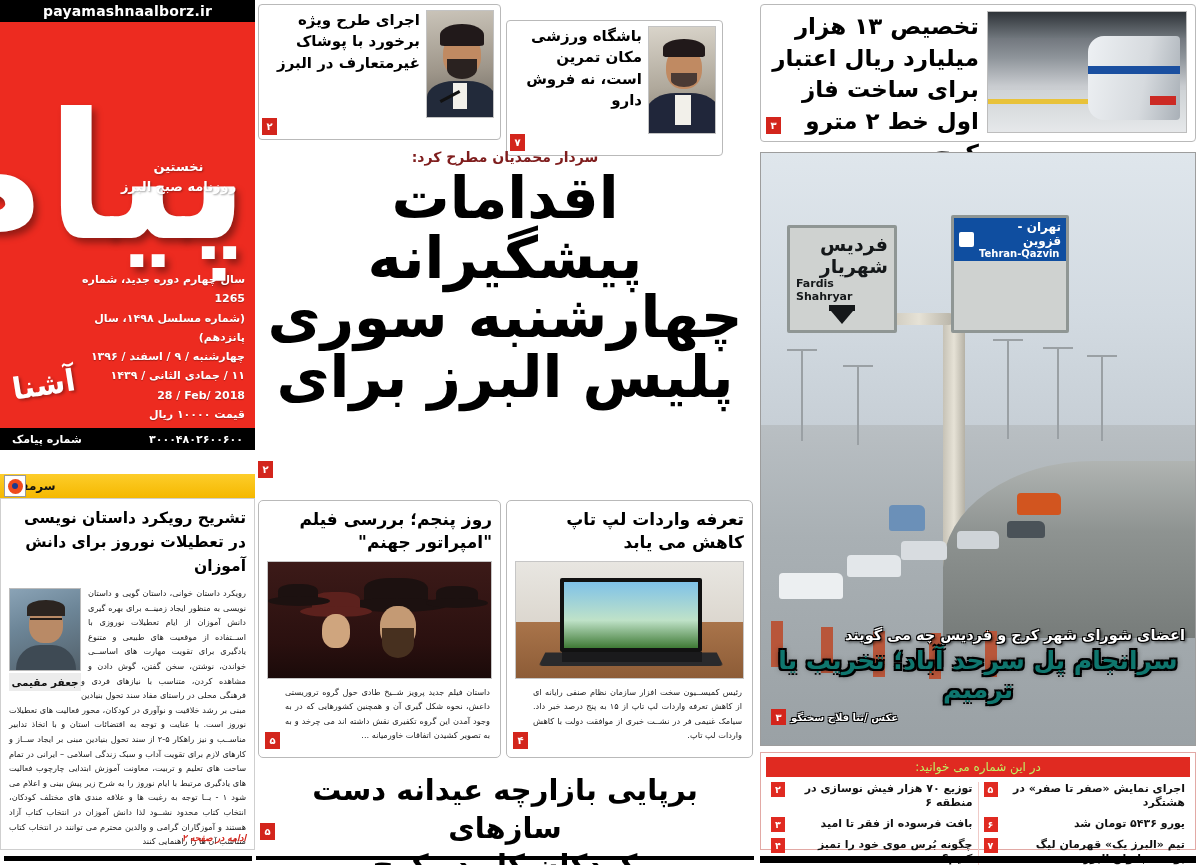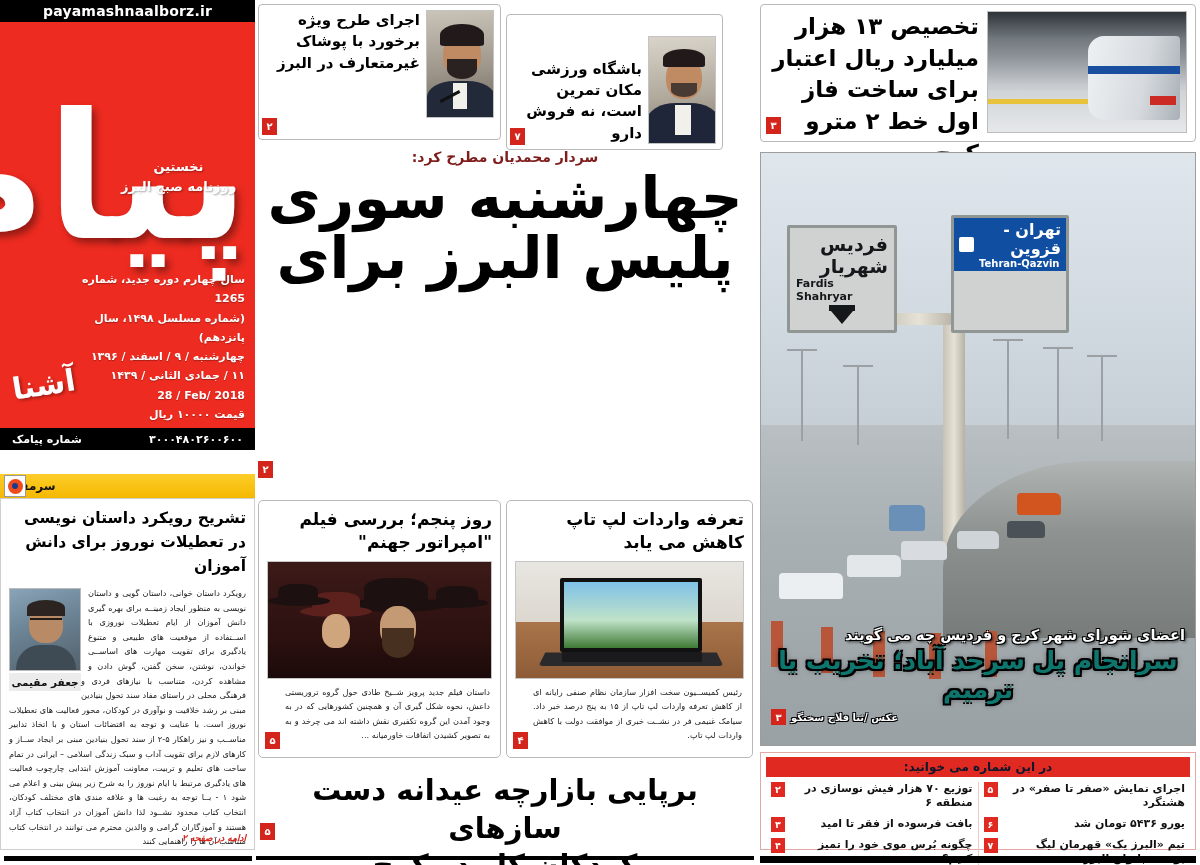--- a/index.html
+++ b/index.html
@@ -366,21 +366,21 @@
     border-right: 11px solid transparent;
     border-top: 13px solid #15181a;
     margin: 0 auto;
   }
   .sign .arrow-stem { width: 26px; height: 6px; background:#15181a; margin: 0 auto; }
   .blue-band {
     background: #0f4ea0; color: #fff;
     padding: 2px 5px;
     display: flex; flex-direction: row-reverse; align-items: center; gap: 5px;
   }
-  .blue-band .bb-fa { font-size: 16px; font-weight: bold; }
+  .blue-band .bb-fa { font-size: 12px; font-weight: bold; }
   .blue-band .bb-en { font-size: 10px; font-weight: bold; direction: ltr; }
   .blue-band .bb-ic { width: 15px; height: 15px; background:#fff; border-radius:2px; }
   .pole { position:absolute; background: linear-gradient(90deg,#c6c2b6,#e6e2d6,#b5b1a5); }
   .overpass {
     position: absolute; right: 0; bottom: 18%;
     width: 58%; height: 30%;
     background: linear-gradient(180deg,#b0b4b2 0%, #8e9391 40%, #777c7a 100%);
     border-radius: 60% 0 0 0;
   }
   .car { position:absolute; border-radius: 4px 6px 3px 3px; }
@@ -418,22 +418,22 @@
   
   .index-box {
     position: absolute; left: 760px; top: 752px;
     width: 436px; height: 98px;
     border: 1px solid #e2a9a5;
     background: #fff;
     padding: 4px 5px 5px 5px;
   }
   .index-head {
     background: #e02a21;
-    color: #0f172a;
-    font-size: 12px; font-weight: bold;
+    color: #bef264;
+    font-size: 12px; font-weight: normal;
     text-align: center;
     padding: 3px 16px;
     letter-spacing: .2px;
   }
   .index-cols {
     display: flex; flex-direction: row-reverse;
     margin-top: 5px;
   }
   .index-col { flex: 1; padding: 0 5px; }
   .index-col.left-col { border-left: 1px solid #f0cac7; }
@@ -533,36 +533,37 @@
         <span class="p-hair" style="left:13px; top:13px; width:44px; height:22px;"></span>
         <span class="p-beard" style="left:20px; top:48px; width:30px; height:20px;"></span>
         <span class="p-suit" style="left:0px; top:70px; width:68px; height:40px;"></span>
         <span class="p-shirt" style="left:26px; top:72px; width:14px; height:26px;"></span>
         <span class="p-mic" style="left:12px; top:84px; width:22px; height:3px; transform:rotate(-28deg);"></span>
       </div>
     </div>
     <span class="pgbadge" style="left:3px; bottom:4px;">۲</span>
   </div>
 
-  <div class="teaser" style="left:506px; top:14px; width:217px; height:136px;align-items:flex-end;">
+  <div class="teaser" style="left:506px; top:20px; width:217px; height:136px;">
     <div class="teaser-text">باشگاه ورزشی مکان تمرین است، نه فروش دارو</div>
     <div class="teaser-thumb">
       <div class="ph ph-b">
         <span class="p-head" style="left:17px; top:20px; width:36px; height:42px;"></span>
         <span class="p-hair" style="left:14px; top:12px; width:42px; height:18px;"></span>
         <span class="p-beard" style="left:22px; top:46px; width:26px; height:14px; background:#4a3a34;"></span>
         <span class="p-suit" style="left:-2px; top:66px; width:72px; height:44px; background:#20263a;"></span>
         <span class="p-shirt" style="left:26px; top:68px; width:16px; height:30px;"></span>
       </div>
     </div>
     <span class="pgbadge" style="left:3px; bottom:4px;">۷</span>
   </div>
 
   <div class="main-head">
     <div class="kicker">سردار محمدیان مطرح کرد:</div>
+    <div class="headline">اقدامات پیشگیرانه</div>
     <div class="headline">چهارشنبه سوری</div>
     <div class="headline">پلیس البرز برای</div>
     <span class="pgbadge">۲</span>
   </div>
 
   <div class="card" style="left:506px; top:500px; width:247px; height:258px;">
     <div class="card-title">تعرفه واردات لپ تاپ کاهش می یابد</div>
     <div class="card-img">
       <div class="lap-scene">
         <span class="lap-screen" style="left:44px; top:16px; width:142px; height:74px;"></span>

